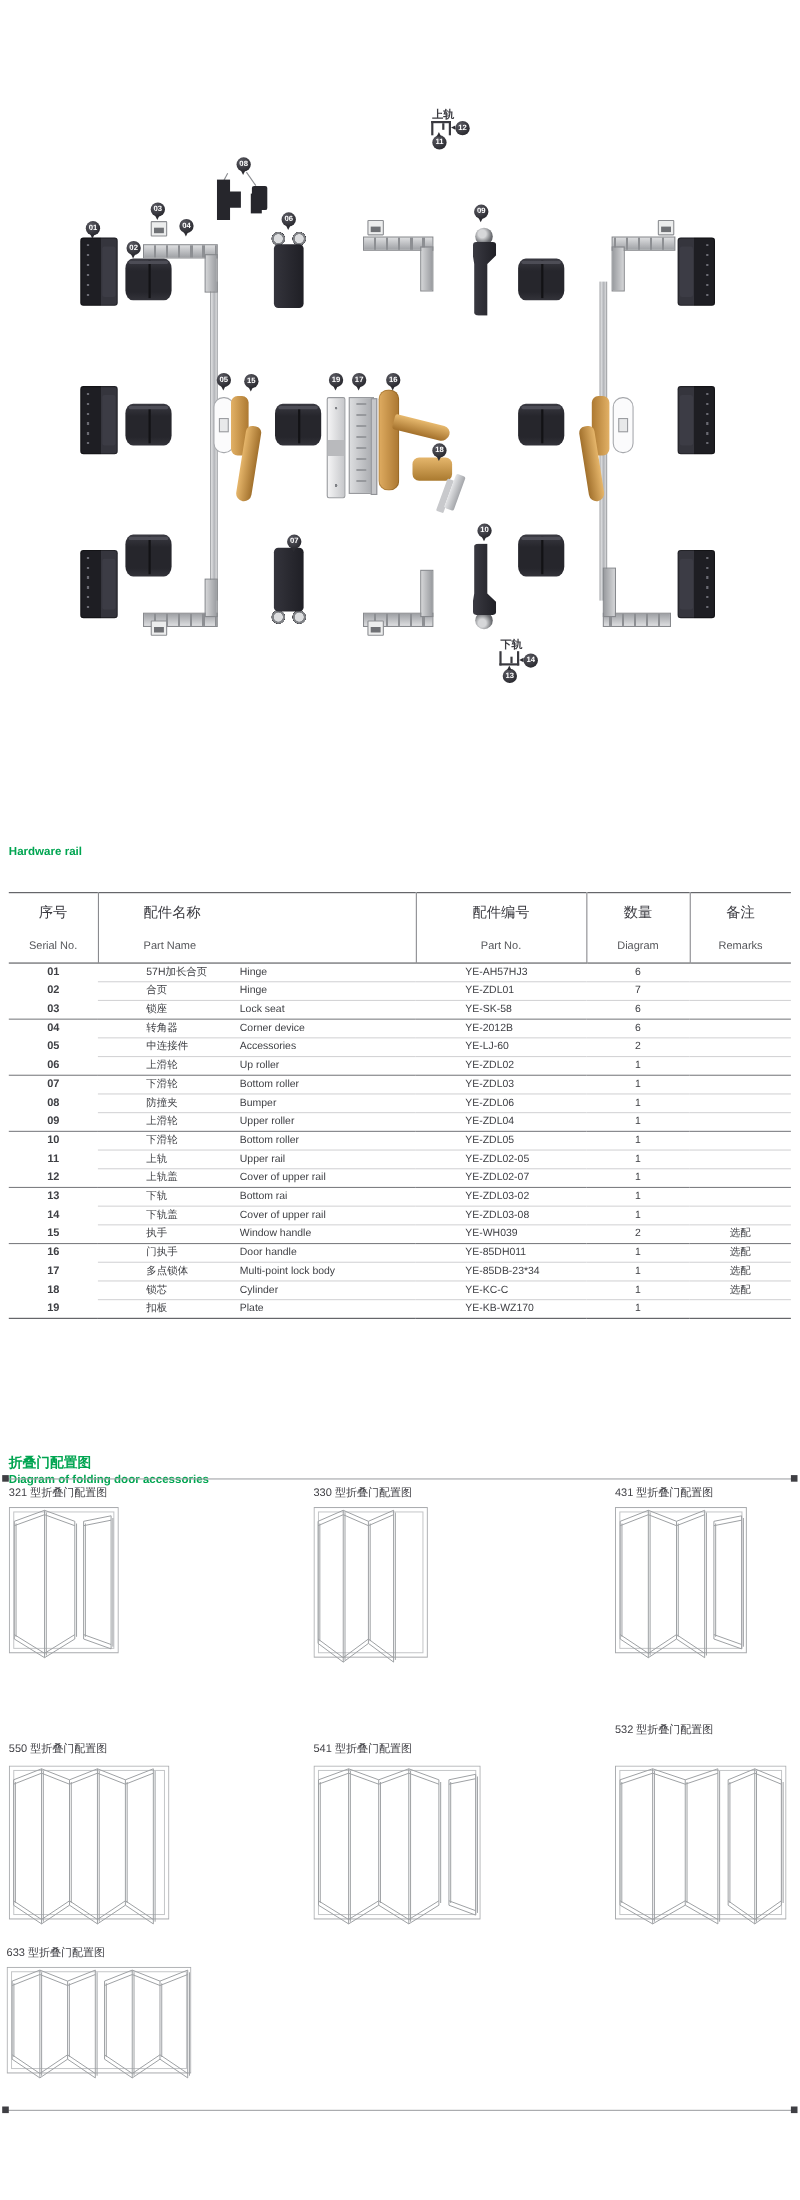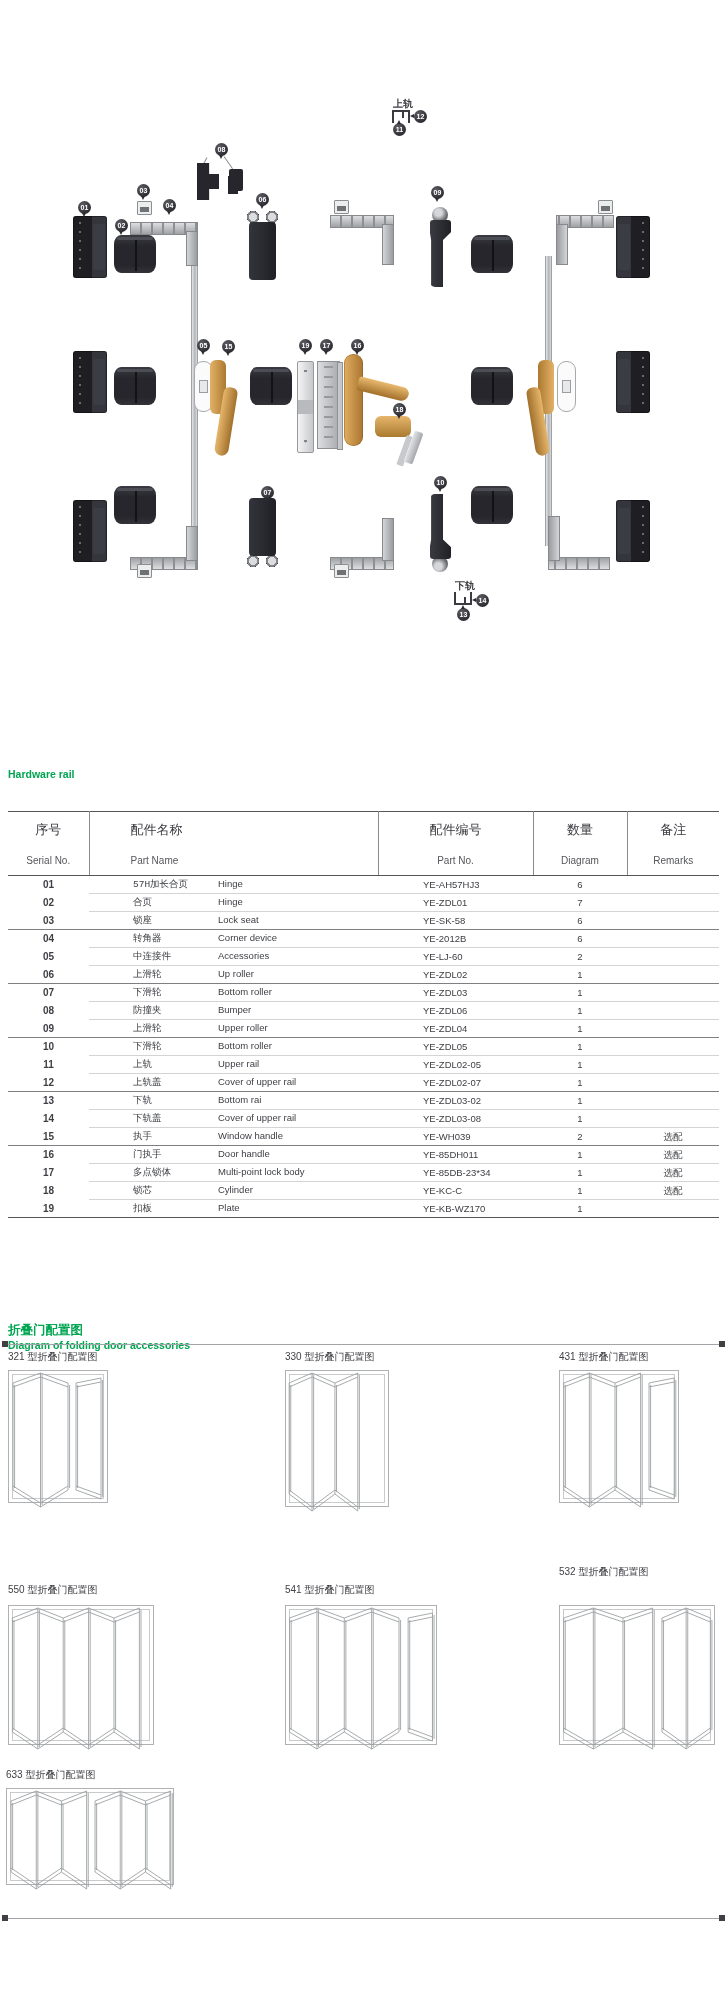--- a/index.html
+++ b/index.html
@@ -83,21 +83,21 @@
   #hw thead td{border-bottom:1px solid #55565a;vertical-align:top;padding:0;}
   #hw thead td + td{border-left:1px solid #8a8b8f;}
   #hw .hcn{font-size:13px;color:#3a3a40;padding-top:9px;height:34px;}
   #hw .hen{font-size:10px;color:#55565a;padding-bottom:9px;}
   #hw .c{text-align:center;} #hw .l{text-align:left;padding-left:41px;}
   #hw tbody td{height:16px;font-size:9.5px;color:#3f4045;padding:0;line-height:16px;
       border-bottom:1px solid #d4d4d6;white-space:nowrap;overflow:hidden;}
   #hw tbody td.no{font-weight:bold;font-size:10px;text-align:center;border-bottom-color:transparent;}
   #hw tbody tr.grp td{border-bottom:1px solid #7e7f83;}
   #hw tbody tr:last-child td{border-bottom:none;}
-  #hw td.name{padding-left:44px;} #hw td.name .cn{display:inline-block;min-width:85px;font-family:Liberation Mono, monospace;}
+  #hw td.name{padding-left:44px;} #hw td.name .cn{display:inline-block;min-width:85px;}
   #hw td.pn{padding-left:45px;} #hw td.qty,#hw td.rm{text-align:center;}
   
   #fold{position:absolute;left:0;top:1300px;width:727px;height:700px;}
   #fold .titles{position:absolute;left:8px;top:0;margin-top:23px;}
   .hline{position:absolute;left:4px;width:719px;height:1px;background:#a2a4a7;}
   .hline::before,.hline::after{content:"";position:absolute;top:-3px;width:6px;height:6px;background:#3f3f44;}
   .hline::before{left:-2px;} .hline::after{right:-2px;}
   .door-label{position:absolute;font-size:10px;color:#3f3f44;white-space:nowrap;}
   .door{position:absolute;}
 </style>

